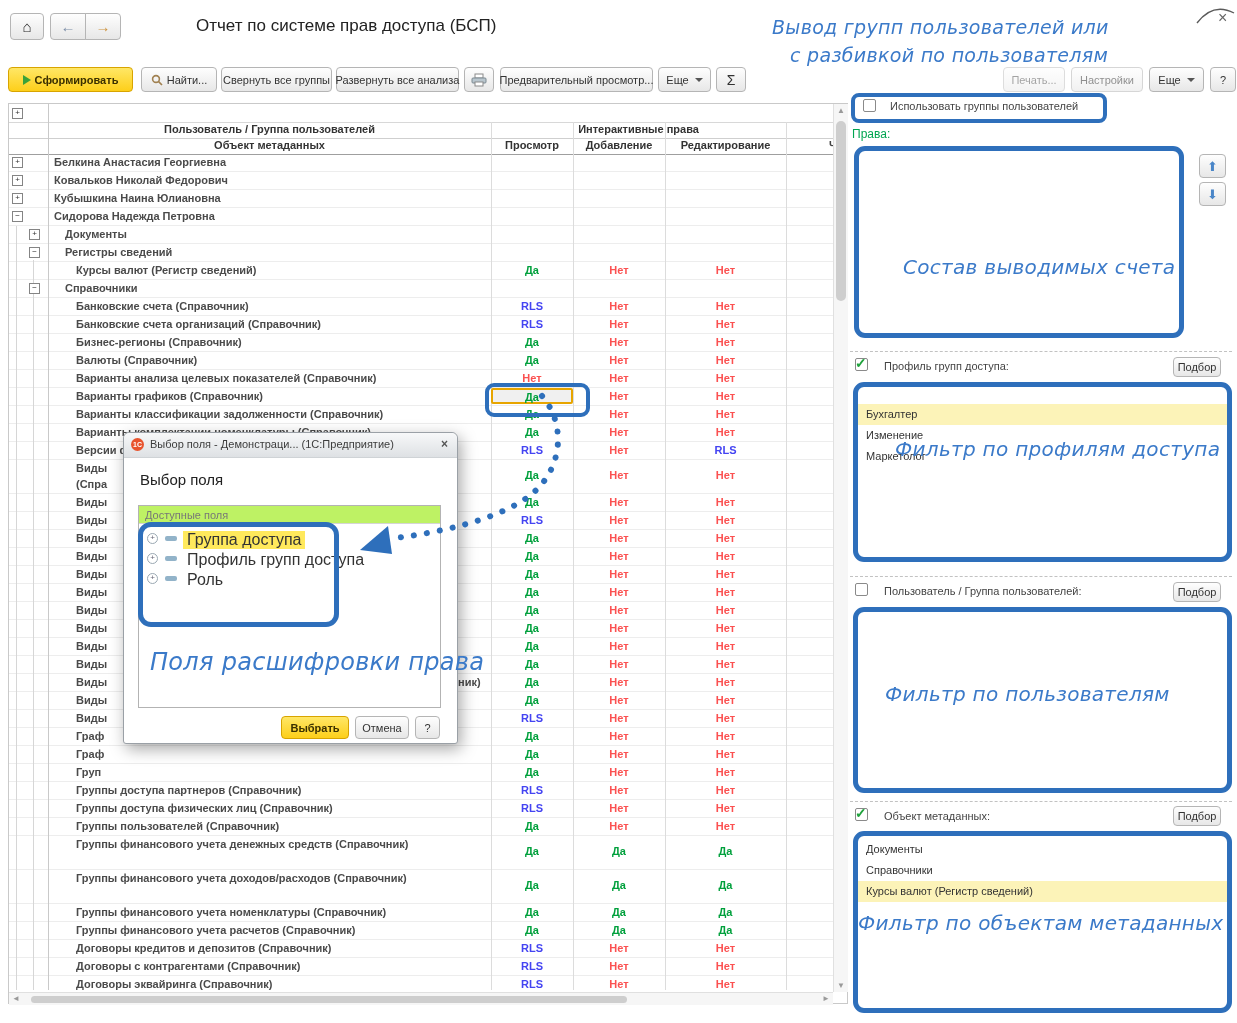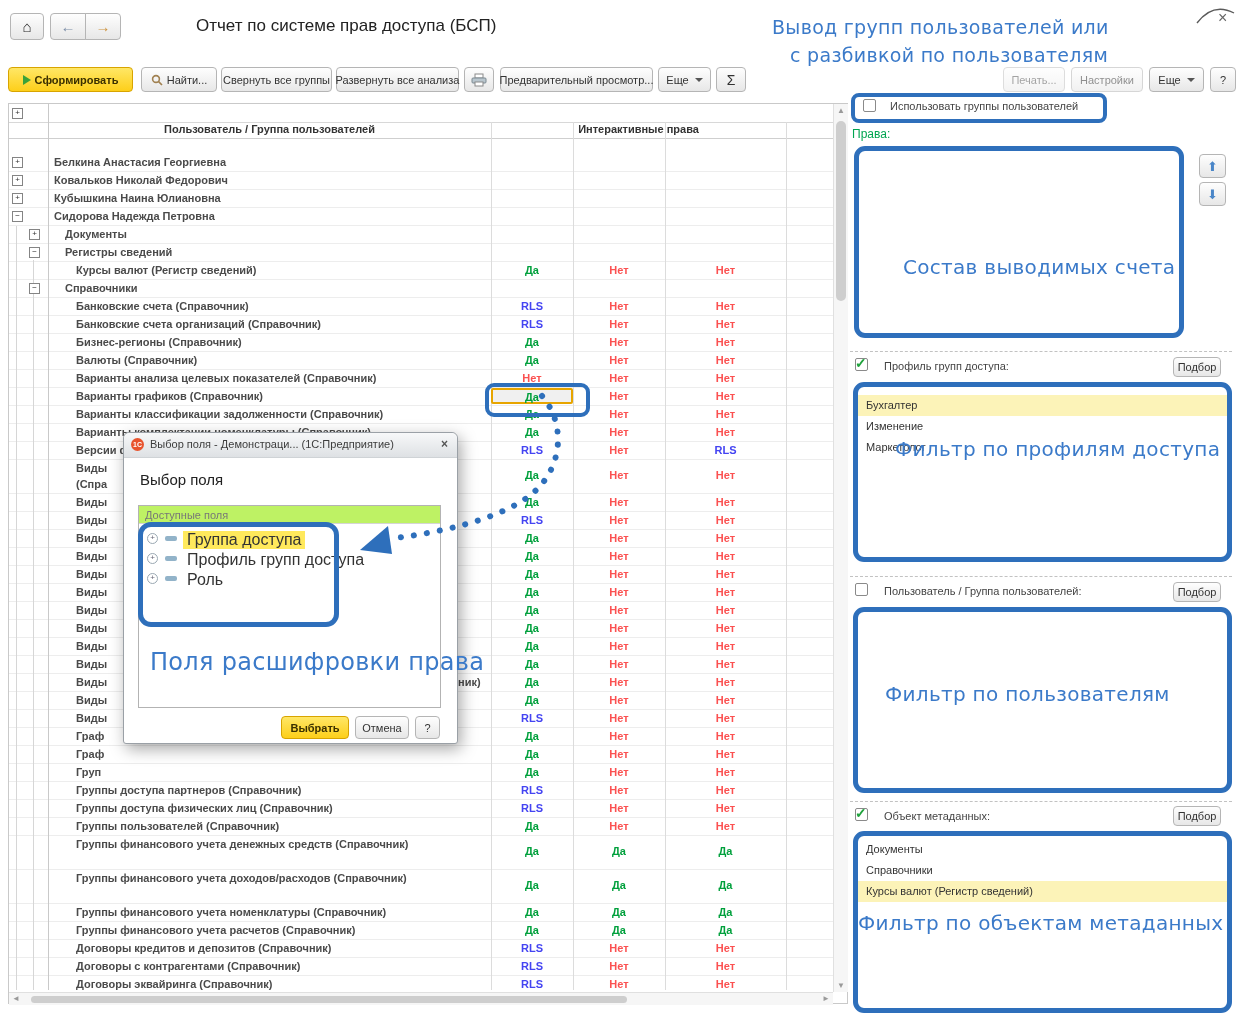--- a/index.html
+++ b/index.html
@@ -89,21 +89,21 @@
   .tpill{position:absolute;left:26px;top:8px;width:12px;height:5px;background:#92b3c9;border-radius:2px}
   .tlabel{position:absolute;left:44px;top:3px;font-size:16px;color:#333;padding:0 4px;white-space:nowrap}
   .tlabel.sel{background:#ffe95c}
   #dlg-select{left:157px;top:283px;width:68px;height:23px}
   #dlg-cancel{left:231px;top:283px;width:54px;height:23px}
   #dlg-help{left:291px;top:283px;width:25px;height:23px}
   #dialog .btn{height:23px}
   
   .ring{position:absolute;border:4px solid #2e6fbb;border-radius:10px;z-index:50;pointer-events:none}
   .ring.thick{border-width:5px;border-radius:13px}
-  .note{position:absolute;color:#3b7ac9;letter-spacing:.3px;z-index:60;white-space:nowrap;font-family:"DejaVu Sans",sans-serif}
+  .note{position:absolute;color:#3b7ac9;font-style:italic;letter-spacing:.3px;z-index:60;white-space:nowrap;font-family:"DejaVu Sans",sans-serif}
   #ann-top1{left:772px;top:16px;font-size:19px}
   #ann-top2{left:790px;top:44px;font-size:19px}
   #ring-usegroups{left:851px;top:93px;width:248px;height:22px;border-radius:8px}
   #ring-rights{left:854px;top:146px;width:330px;height:192px;border-width:5px}
   #ann-rights{left:903px;top:255px;font-size:20px}
   #ring-dialog{left:138px;top:522px;width:191px;height:95px;border-width:5px}
   #ann-dialog{left:150px;top:648px;font-size:24px}
   #ann-profiles{left:895px;top:437px;font-size:20px}
   #ann-users{left:885px;top:682px;font-size:20px}
   #ann-metadata{left:858px;top:911px;font-size:20px}
@@ -196,20 +196,27 @@
   <div class="branch" style="left:7px;top:122px;bottom:13px"></div>
   <div class="branch" style="left:24px;top:156px;bottom:13px"></div>
 
   <div id="tstrip">
     <div class="cornerbox">+</div>
   </div>
   <div id="thead1">
     <div class="hcell hc-user">Пользователь / Группа пользователей</div>
     <div class="hcell hc-inter">Интерактивные права</div>
   </div>
+  <div id="thead2">
+    <div class="hcell hc-obj">Объект метаданных</div>
+    <div class="hcell hc-view">Просмотр</div>
+    <div class="hcell hc-add">Добавление</div>
+    <div class="hcell hc-edit">Редактирование</div>
+    <div class="hcell hc-part">Ч</div>
+  </div>
   <div id="tbody">
       <div class="trow">
         <div class="expander" style="left: 3px;">+</div>
         <div class="rlabel d0">Белкина Анастасия Георгиевна</div>
       </div>
       <div class="trow">
         <div class="expander" style="left: 3px;">+</div>
         <div class="rlabel d0">Ковальков Николай Федорович</div>
       </div>
       <div class="trow">
@@ -556,21 +563,21 @@
 <div class="btn updown" id="p-down">
     <span class="arrow-glyph">⬇</span>
   </div>
 <div class="note" id="ann-rights">Состав выводимых счета</div>
 
 <div class="sep" style="left:850px;top:351px;width:382px"></div>
 <span class="cb checked" style="left:855px;top:358px"></span>
 <span class="plab" style="left:884px;top:360px">Профиль групп доступа:</span>
 <div class="btn podbor" style="left:1173px;top:357px">Подбор</div>
 <div class="listbox" style="left:853px;top:382px;width:379px;height:180px" id="box-profiles">
-    <div id="list-0" style="padding-top:8px">
+    <div id="list-0" style="padding-top:17px">
       <div class="lrow sel">Бухгалтер</div>
       <div class="lrow">Изменение</div>
       <div class="lrow">Маркетолог</div>
     </div>
   </div>
 <div class="note" id="ann-profiles">Фильтр по профилям доступа</div>
 
 <div class="sep" style="left:850px;top:576px;width:382px"></div>
 <span class="cb" style="left:855px;top:583px"></span>
 <span class="plab" style="left:884px;top:585px">Пользователь / Группа пользователей:</span>

